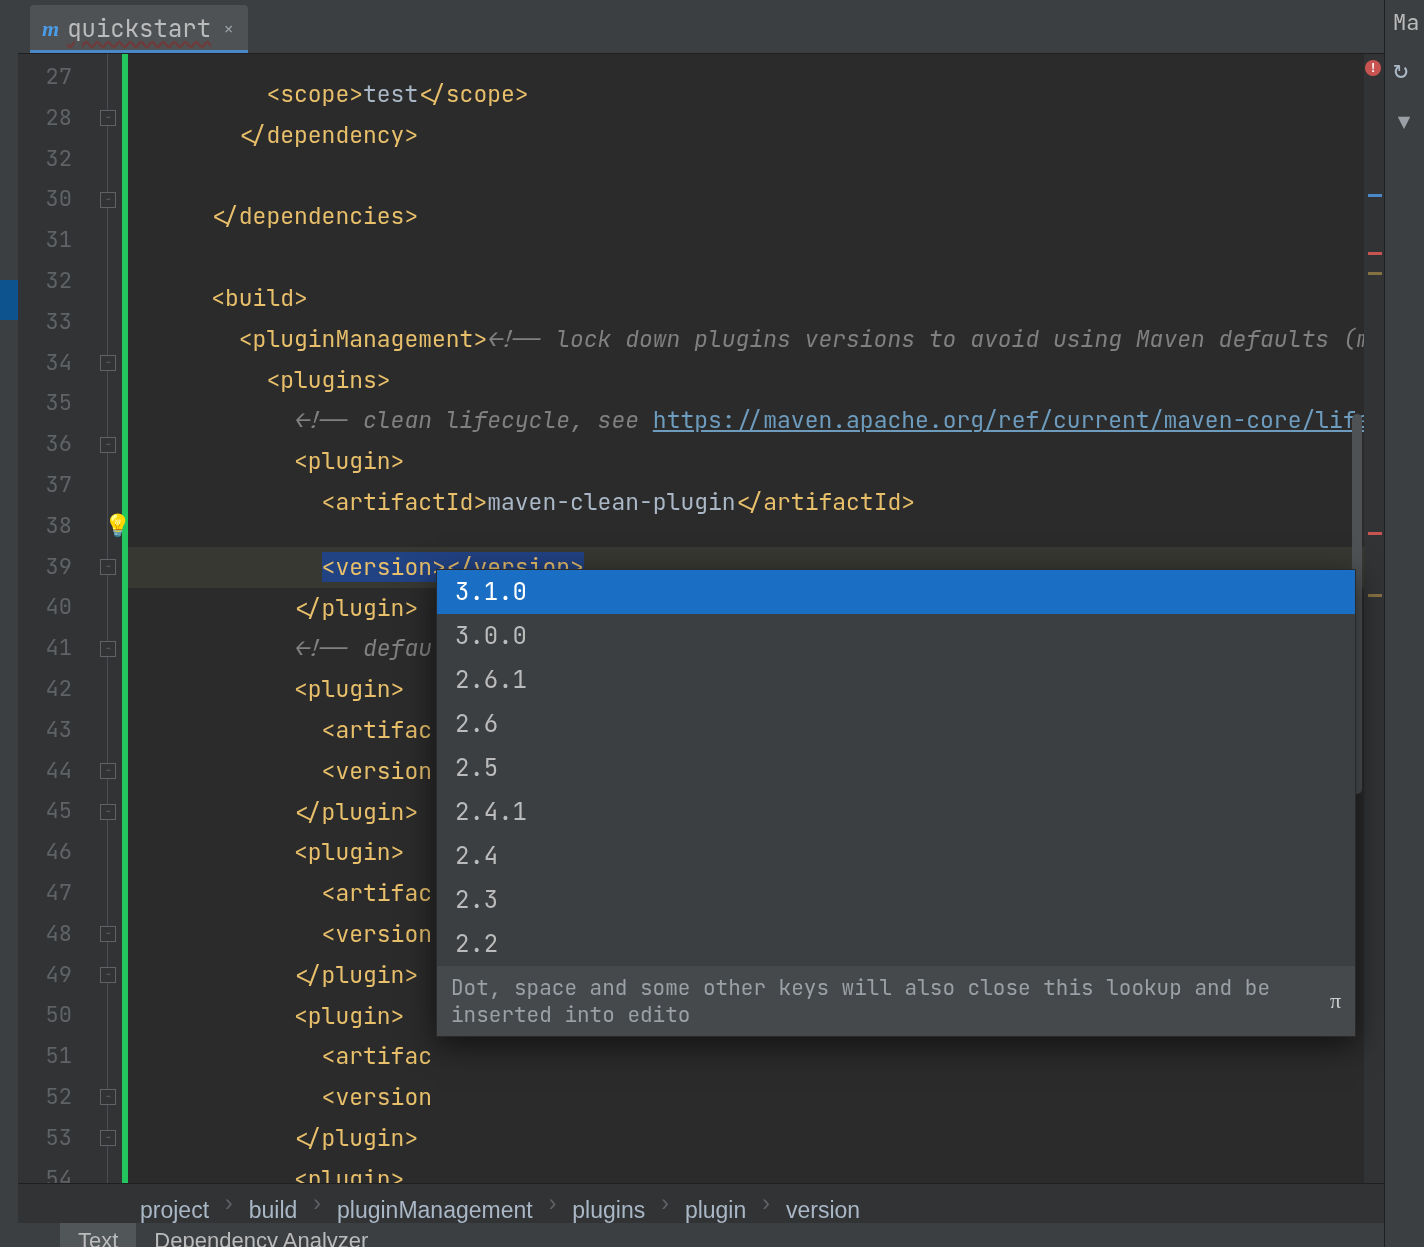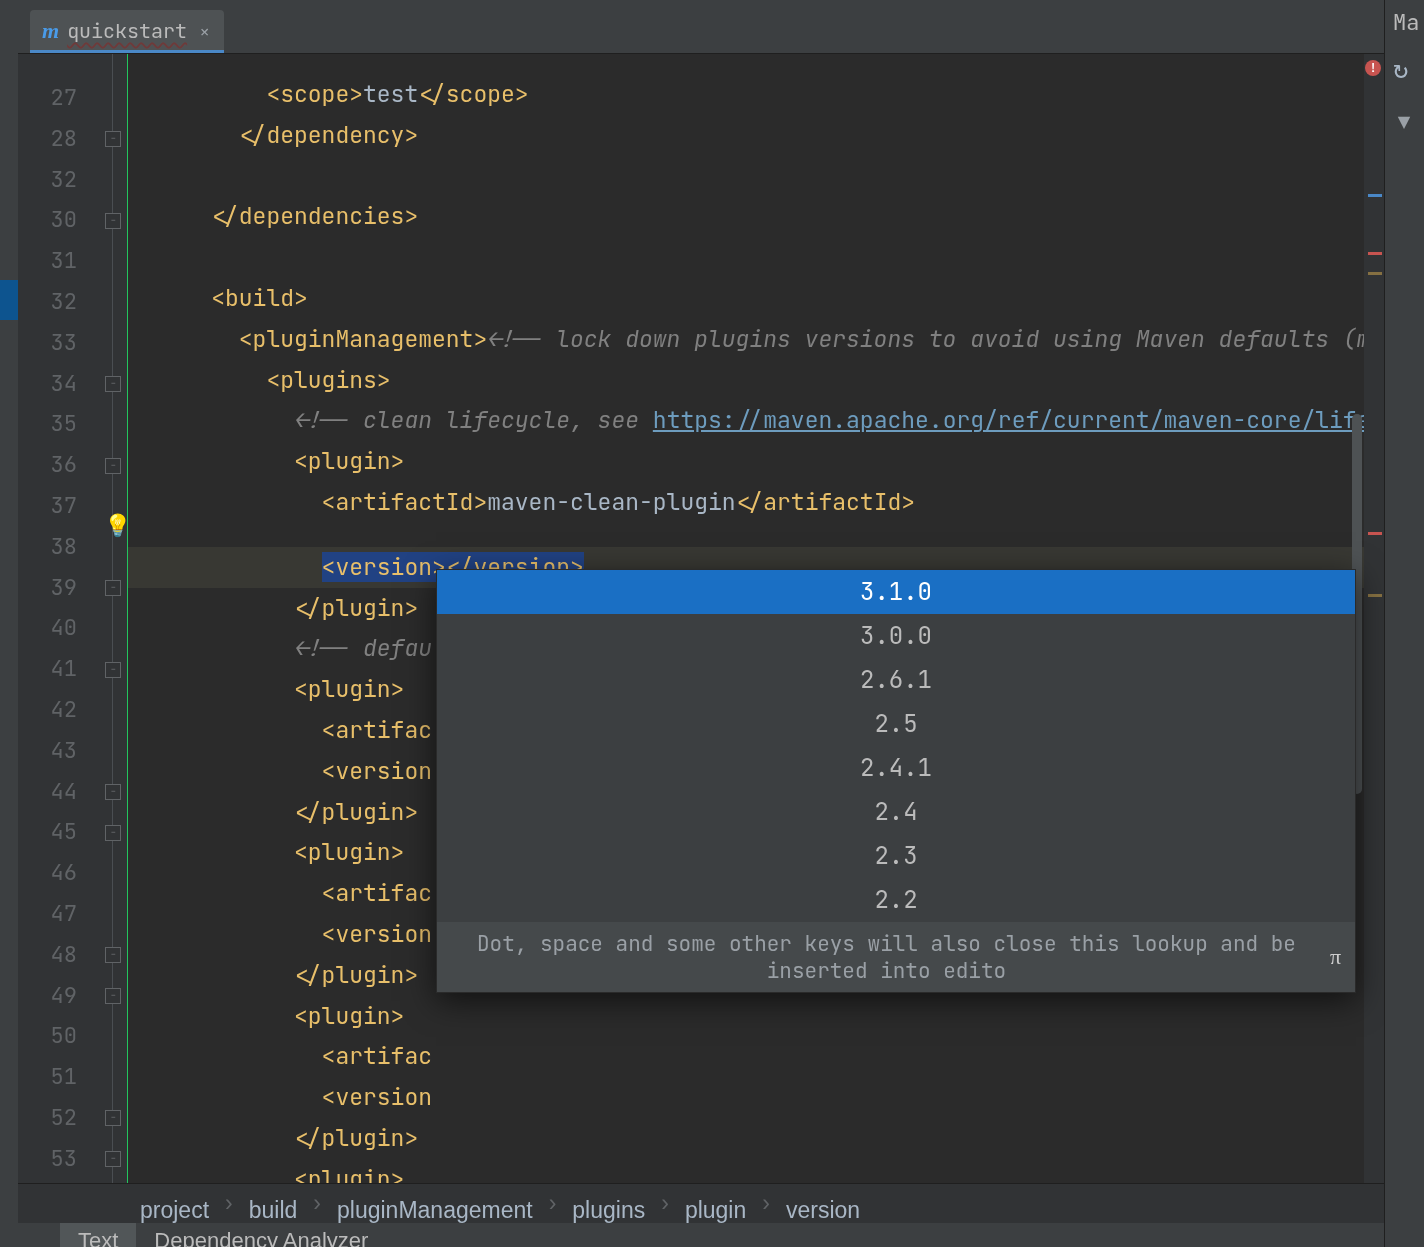--- a/index.html
+++ b/index.html
@@ -32,21 +32,21 @@
     display:flex; align-items:center; gap:8px;
     background:#4e5254; padding:8px 14px 6px 12px;
     border-top-left-radius:4px; border-top-right-radius:4px;
     position:relative;
     border-bottom:3px solid #4a88c7;
   }
   .tab .micon {
     font-weight:bold; font-style:italic; color:#4a9be8; font-size:22px;
     font-family: Georgia, serif;
   }
-  .tab .title { color:#bbbbbb; font-size:20px; text-decoration: underline wavy #6e3a3a; text-underline-offset:4px;}
+  .tab .title { color:#bbbbbb; font-size:24px; text-decoration: underline wavy #6e3a3a; text-underline-offset:4px;}
   .tab .close { color:#9aa0a6; font-size:18px; cursor:pointer; margin-left:4px;}
 
   
   .rightpanel {
     position:absolute; right:0; top:0; bottom:0; width:248px;
     background:#3c3f41; border-left:1px solid #1f1f1f;
     padding:8px 0 0 20px;
     color:#bbbbbb; font-size:22px;
     overflow:hidden;
   }
@@ -63,22 +63,22 @@
 
   
   .editor {
     position:absolute; left:18px; right:40px; top:54px; bottom:64px;
     background:#2b2b2b;
     overflow:hidden;
   }
   .gutter {
     position:absolute; left:0; top:0; bottom:0; width:110px;
     background:#313335;
-    border-right:1px solid #22c55e;
-    padding-top:24px;
+    border-right:6px solid #22c55e;
+    padding-top:3px;
   }
   .lineno {
     height:40.8px; line-height:40.8px;
     color:#606366; font-size:22px;
     text-align:right; padding-right:50px;
     position:relative;
   }
   .fold {
     position:absolute; right:6px; top:50%; transform:translateY(-50%);
     width:16px; height:16px; border:1px solid #606366;
@@ -130,21 +130,20 @@
   }
 
   
   .popup {
     position:absolute; left:418px; top:515px; width:920px;
     background:#3c3f41; color:#bbbbbb;
     box-shadow: 0 8px 30px rgba(0,0,0,0.6);
     font-size:24px;
     border:1px solid #2a2a2a;
     z-index:20;
-    text-align:center;
   }
   .popup .item {
     height:44px; line-height:44px; padding:0 18px;
     cursor:pointer;
   }
   .popup .item.sel0 { background:#1a6fc4; color:#ffffff; }
   .popup .hint {
     background:#45494b; color:#9aa0a6; font-size:21px;
     padding:8px 14px; display:flex; justify-content:space-between; align-items:center;gap:8px;
   }
@@ -243,20 +242,21 @@
           <div class="mark mw" style="top: 540px;"></div>
         </div>
     </div>
     <div class="scrthumb"></div>
 
     <div class="popup">
       <div id="popup-items">
           <div class="item sel0">3.1.0</div>
           <div class="item">3.0.0</div>
           <div class="item">2.6.1</div>
+          <div class="item">2.6</div>
           <div class="item">2.5</div>
           <div class="item">2.4.1</div>
           <div class="item">2.4</div>
           <div class="item">2.3</div>
           <div class="item">2.2</div>
         </div>
       <div class="hint">
         <span>Dot, space and some other keys will also close this lookup and be inserted into edito</span>
         <span class="pi">π</span>
       </div>

